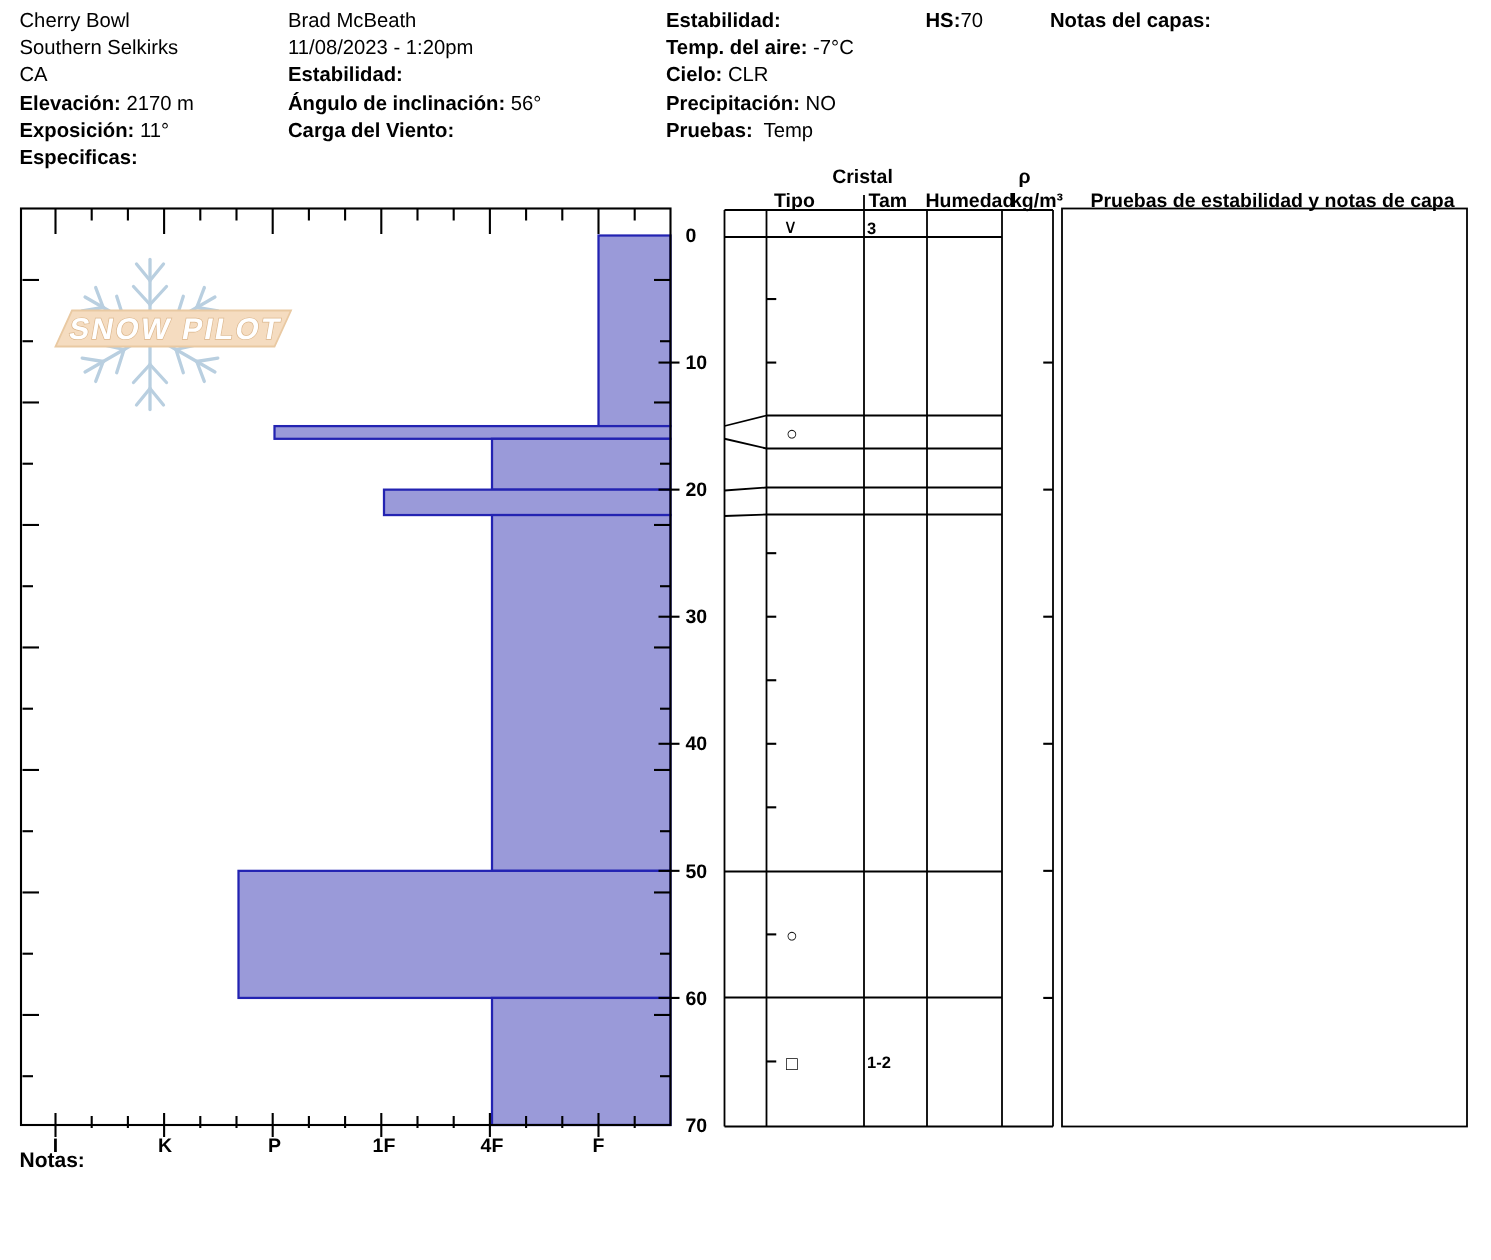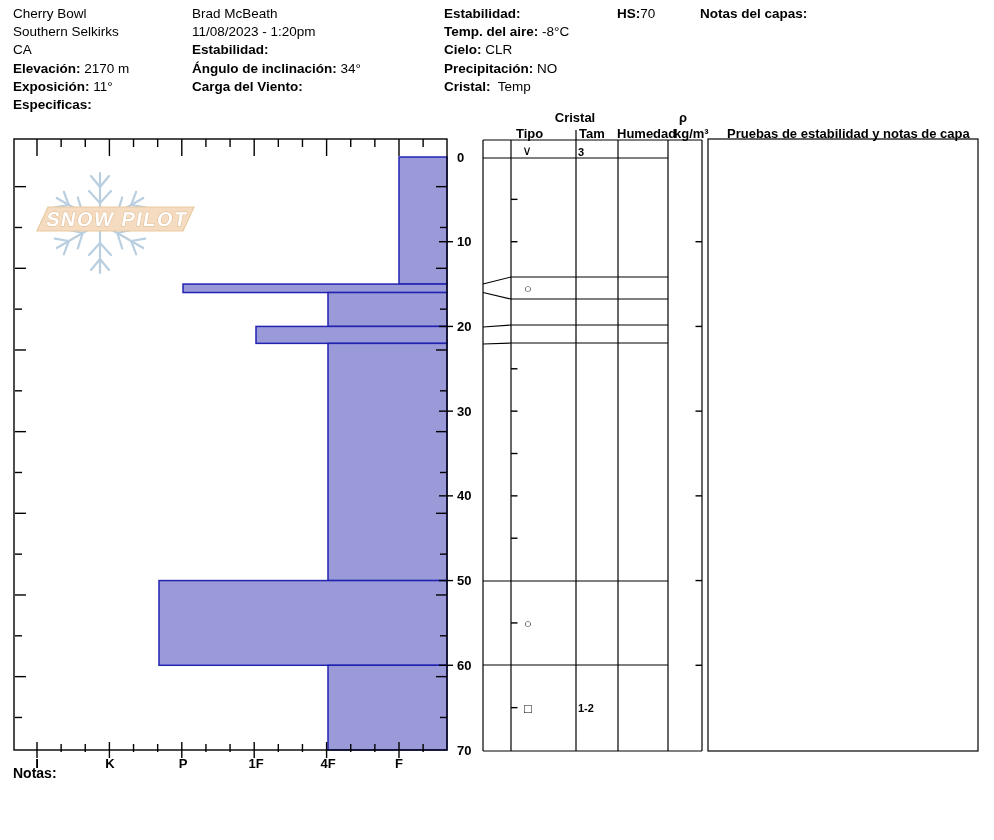--- a/index.html
+++ b/index.html
@@ -33,30 +33,30 @@
     <div>CA</div>
     <div><span class="b">Elevación:</span> <span>2170 m</span></div>
     <div><span class="b">Exposición:</span> <span>11°</span></div>
     <div><span class="b">Especificas:</span> <span></span></div>
   </div>
 
   <div class="hcol" style="left:192px">
     <div>Brad McBeath</div>
     <div>11/08/2023 - 1:20pm</div>
     <div><span class="b">Estabilidad:</span> <span></span></div>
-    <div><span class="b">Ángulo de inclinación:</span> <span>34°</span></div>
+    <div><span class="b">Ángulo de inclinación:</span> <span>56°</span></div>
     <div><span class="b">Carga del Viento:</span> <span></span></div>
   </div>
 
   <div class="hcol" style="left:444px">
     <div><span class="b">Estabilidad:</span> <span></span></div>
-    <div><span class="b">Temp. del aire:</span> <span>-8°C</span></div>
+    <div><span class="b">Temp. del aire:</span> <span>-7°C</span></div>
     <div><span class="b">Cielo:</span> <span>CLR</span></div>
     <div><span class="b">Precipitación:</span> <span>NO</span></div>
-    <div><span class="b">Cristal:</span>&nbsp; <span>Temp</span></div>
+    <div><span class="b">Pruebas:</span>&nbsp; <span>Temp</span></div>
   </div>
 
   <div class="hcol" style="left:617px">
     <div><span class="b">HS:</span><span>70</span></div>
   </div>
 
   <div class="hcol" style="left:700px">
     <div><span class="b">Notas del capas:</span> <span></span></div>
   </div>
 

